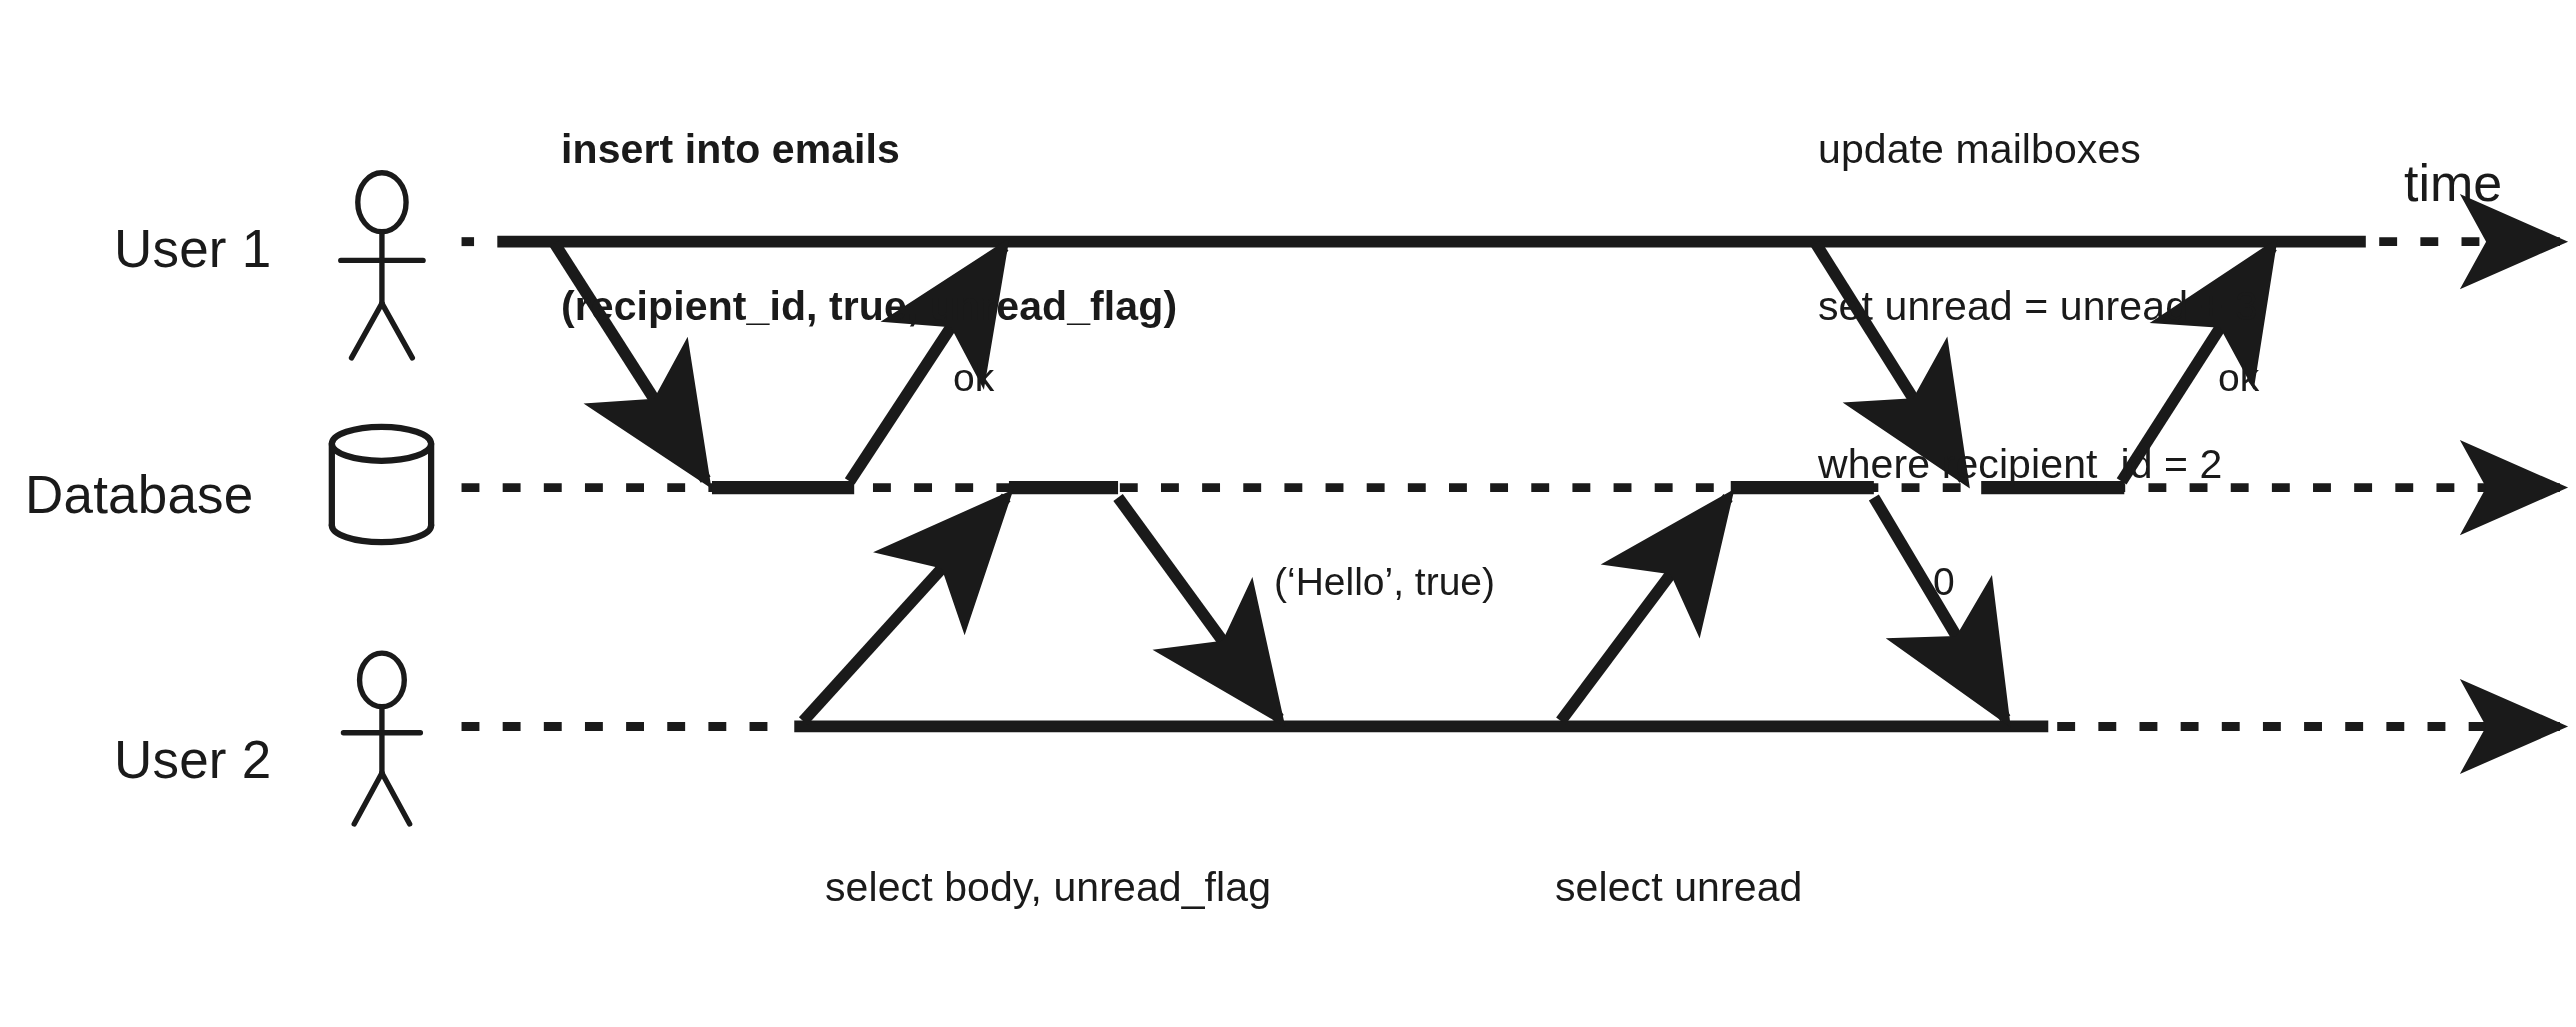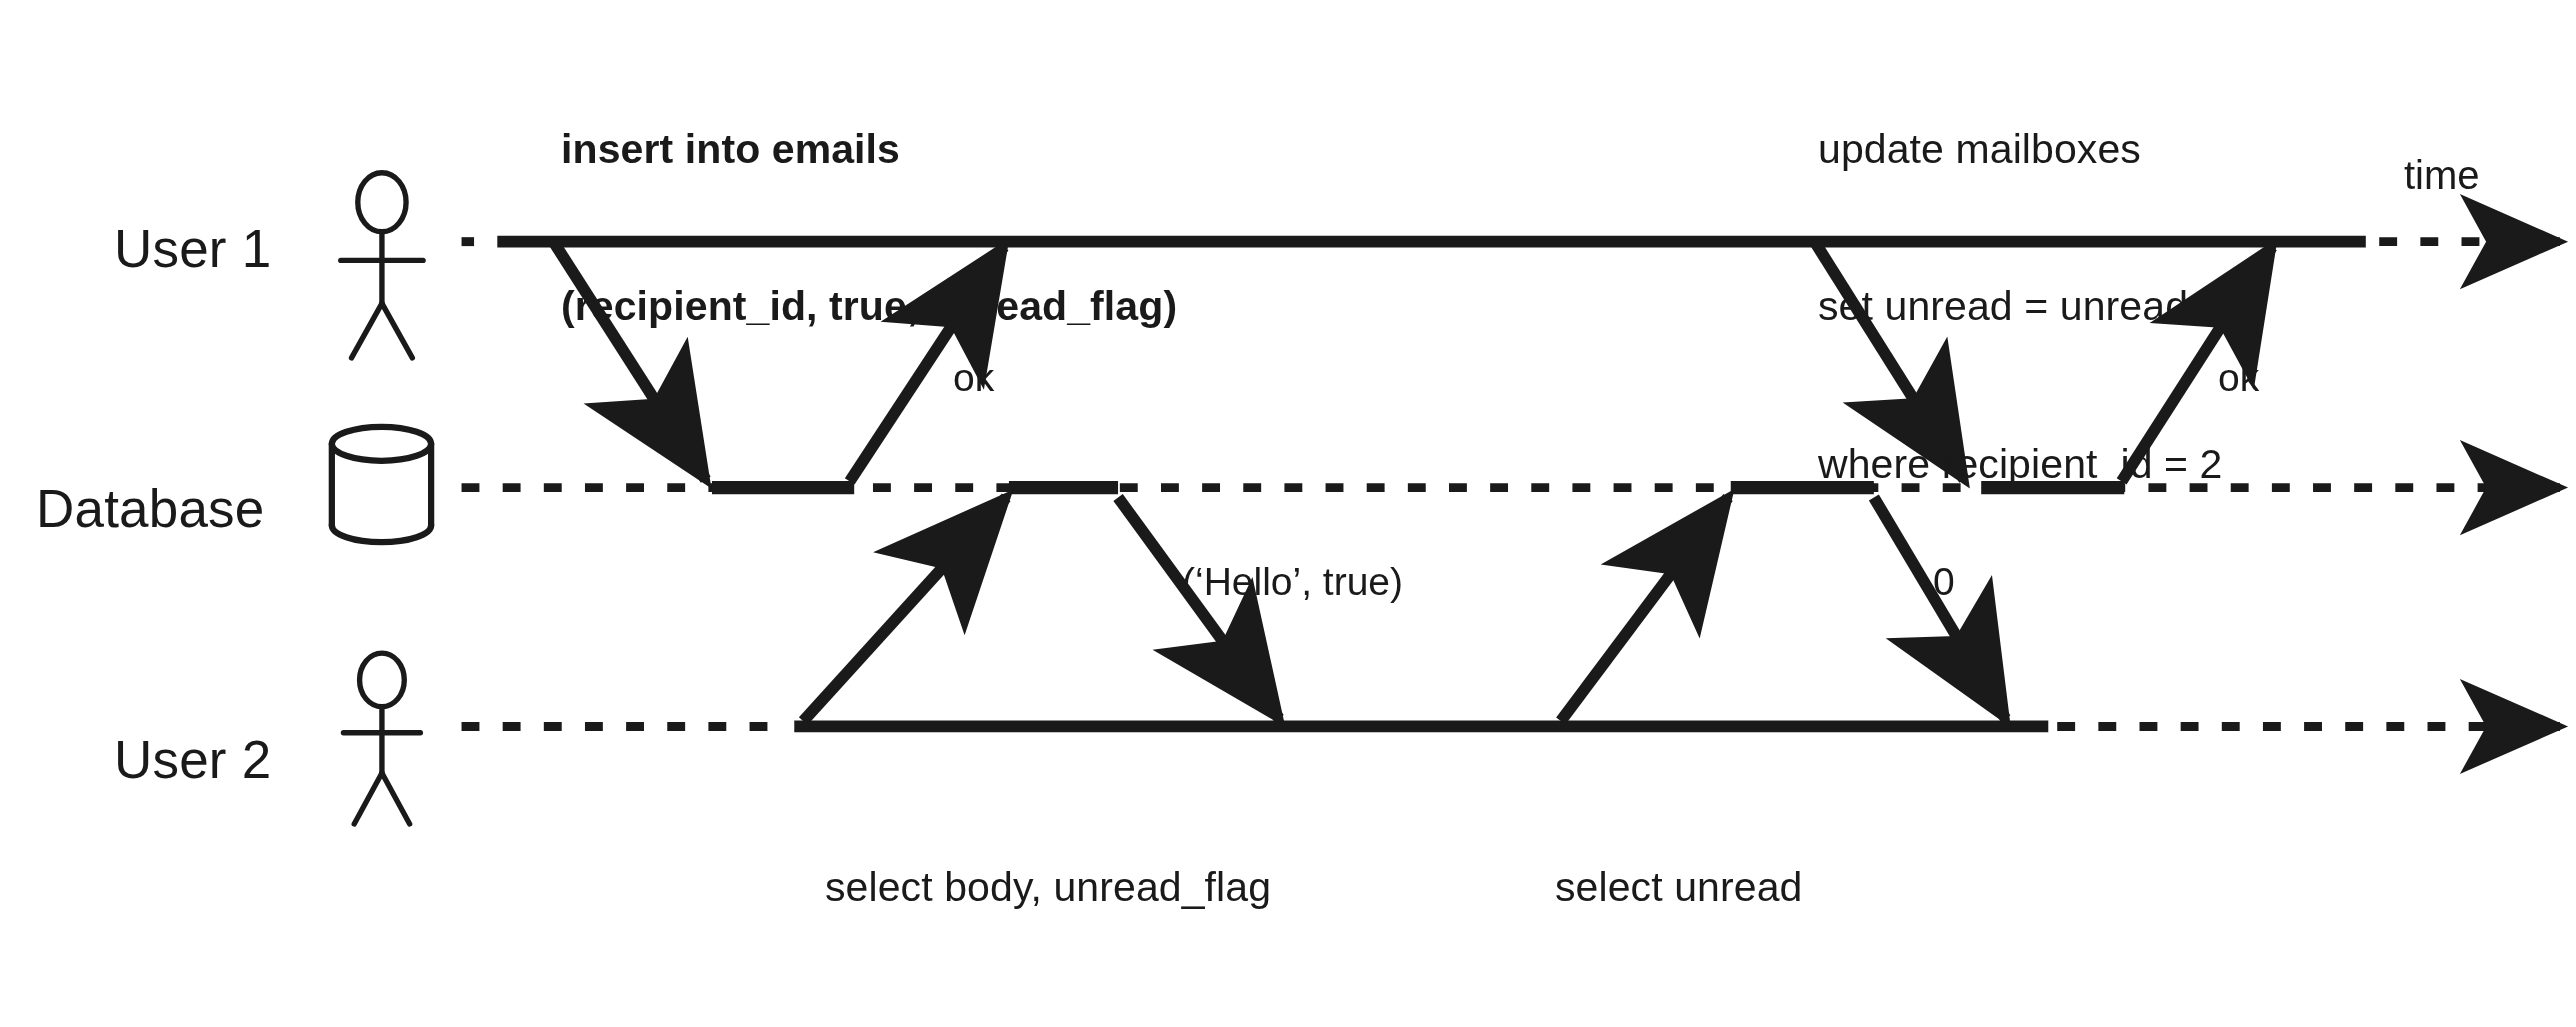--- a/index.html
+++ b/index.html
@@ -39,21 +39,21 @@
   }
   .sql-block {
     font-size: 41px;
     letter-spacing: 0.1px;
   }
   .msg-label {
     font-size: 39px;
     margin-left: 12px;
   }
   .time-label {
-    font-size: 40px;
+    font-size: 52px;
   }
 </style>
 </head>
 <body>
 
 <div id="canvas">
 
   <svg id="diagram-svg" viewBox="0 0 2880 1149" xmlns="http://www.w3.org/2000/svg">
     <defs>
       <marker id="arrowEnd" viewBox="0 0 14 12" refX="12.6" refY="6" markerWidth="13" markerHeight="11" orient="auto-start-reverse" markerUnits="strokeWidth">
@@ -139,21 +139,21 @@
       <path d="M1745,806 L1932,556" stroke="#1a1a1a" stroke-width="13" fill="none" marker-end="url(#arrowEnd)"></path>
     </g>
 
     <g>
       <path d="M2095,556 L2242,803" stroke="#1a1a1a" stroke-width="13" fill="none" marker-end="url(#arrowEnd)"></path>
     </g>
   </svg>
 
   <div class="lbl actor-name" style="left:114px; top:215px;">User 1</div>
 
-  <div class="lbl actor-name" style="left:36px; top:461px;margin-top:14px;">Database</div>
+  <div class="lbl actor-name" style="left:25px; top:461px;">Database</div>
 
   <div class="lbl actor-name" style="left:114px; top:726px;">User 2</div>
 
   <div class="lbl time-label" style="left:2404px; top:150px;">time</div>
 
   <div class="lbl sql-block" style="left:561px; top:18px;font-weight:bold;">
     <div>insert into emails</div>
     <div>(recipient_id, true, unread_flag)</div>
   </div>
 
@@ -171,20 +171,20 @@
   </div>
 
   <div class="lbl sql-block" style="left:1555px; top:756px;">
     <div>select unread</div>
     <div>from mailboxes</div>
     
   </div>
 
   <div class="lbl msg-label" style="left:941px; top:353px;">ok</div>
 
-  <div class="lbl msg-label" style="left:1170px; top:557px;text-align:right;">(‘Hello’, true)</div>
+  <div class="lbl msg-label" style="left:1262px; top:557px;text-align:right;">(‘Hello’, true)</div>
 
   <div class="lbl msg-label" style="left:2206px; top:353px;">ok</div>
 
   <div class="lbl msg-label" style="left:1921px; top:557px;">0</div>
 
 </div>
 
 
 </body></html>

